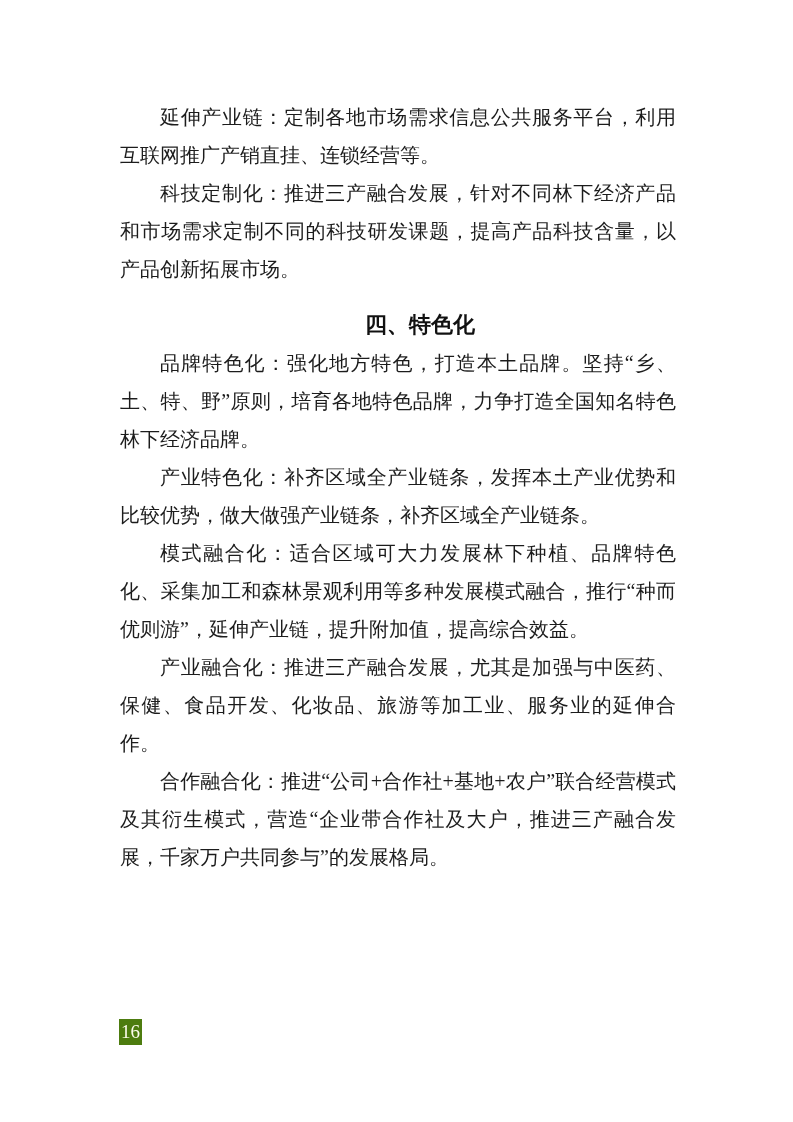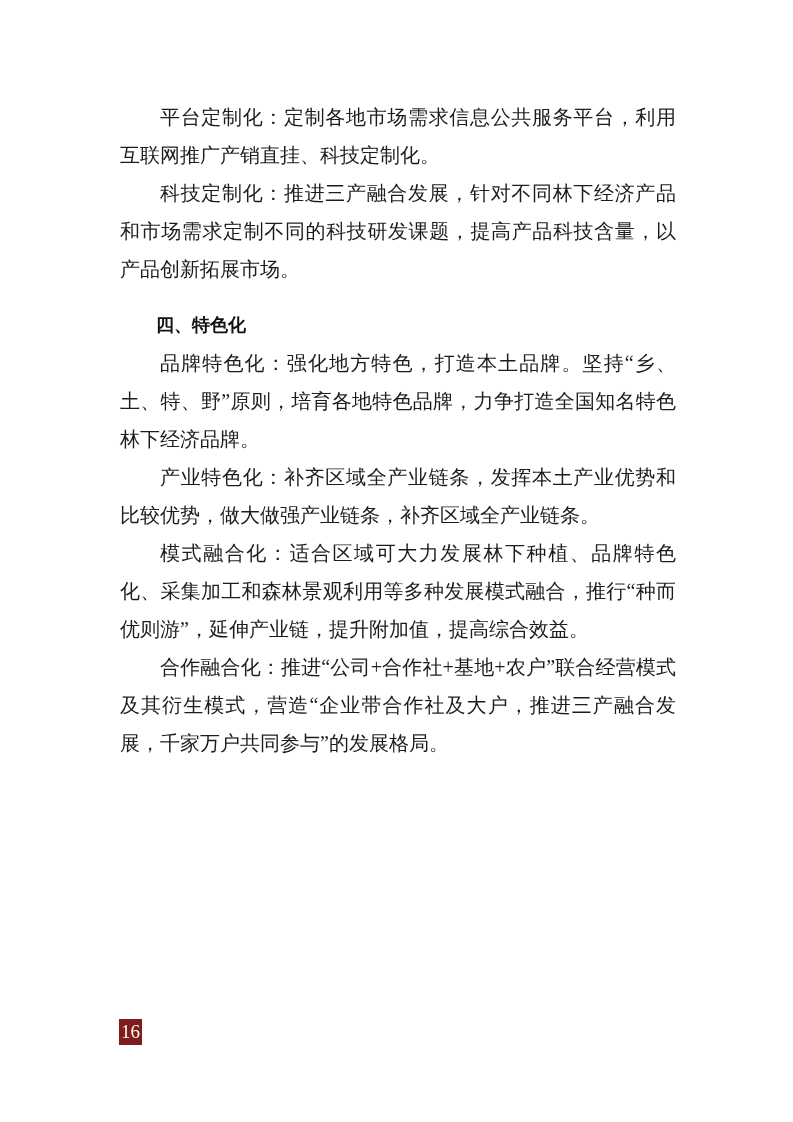--- a/index.html
+++ b/index.html
@@ -28,50 +28,51 @@
   .para {
     margin: 0;
     text-indent: 2em;
     font-family: "Liberation Serif", "DejaVu Serif", serif;
   }
   .heading {
     margin: 18px 0 0 0;
     text-indent: 2em;
     font-family: "Liberation Sans", "DejaVu Sans", sans-serif;
     font-weight: bold;
-    font-size: 18px;
+    font-size: 22px;
     line-height: 38px;
     color: #111111;
-    text-align: left;
+    text-align: center;
   }
   .page-num {
     position: absolute;
     left: 119px;
     top: 1019px;
     min-width: 19px;
     height: 26px;
     padding: 0 2px;
-    background: #7f1d1d;
+    background: #4d7c0f;
     color: #fcfcec;
     font-family: "Liberation Serif", "DejaVu Serif", serif;
     font-size: 19px;
     line-height: 26px;
     text-align: center;
   }
 </style>
 </head>
 <body>
 
 <div class="doc-page">
 
   <div class="text-block">
-    <p class="para">平台定制化：定制各地市场需求信息公共服务平台，利用互联网推广产销直挂、科技定制化。</p>
+    <p class="para">延伸产业链：定制各地市场需求信息公共服务平台，利用互联网推广产销直挂、连锁经营等。</p>
     <p class="para">科技定制化：推进三产融合发展，针对不同林下经济产品和市场需求定制不同的科技研发课题，提高产品科技含量，以产品创新拓展市场。</p>
     <h2 class="heading">四、特色化</h2>
     <p class="para">品牌特色化：强化地方特色，打造本土品牌。坚持“乡、土、特、野”原则，培育各地特色品牌，力争打造全国知名特色林下经济品牌。</p>
     <p class="para">产业特色化：补齐区域全产业链条，发挥本土产业优势和比较优势，做大做强产业链条，补齐区域全产业链条。</p>
     <p class="para">模式融合化：适合区域可大力发展林下种植、品牌特色化、采集加工和森林景观利用等多种发展模式融合，推行“种而优则游”，延伸产业链，提升附加值，提高综合效益。</p>
+    <p class="para">产业融合化：推进三产融合发展，尤其是加强与中医药、保健、食品开发、化妆品、旅游等加工业、服务业的延伸合作。</p>
     <p class="para">合作融合化：推进“公司+合作社+基地+农户”联合经营模式及其衍生模式，营造“企业带合作社及大户，推进三产融合发展，千家万户共同参与”的发展格局。</p>
   </div>
 
   <div class="page-num">16</div>
 
 </div>
 
 </body></html>

